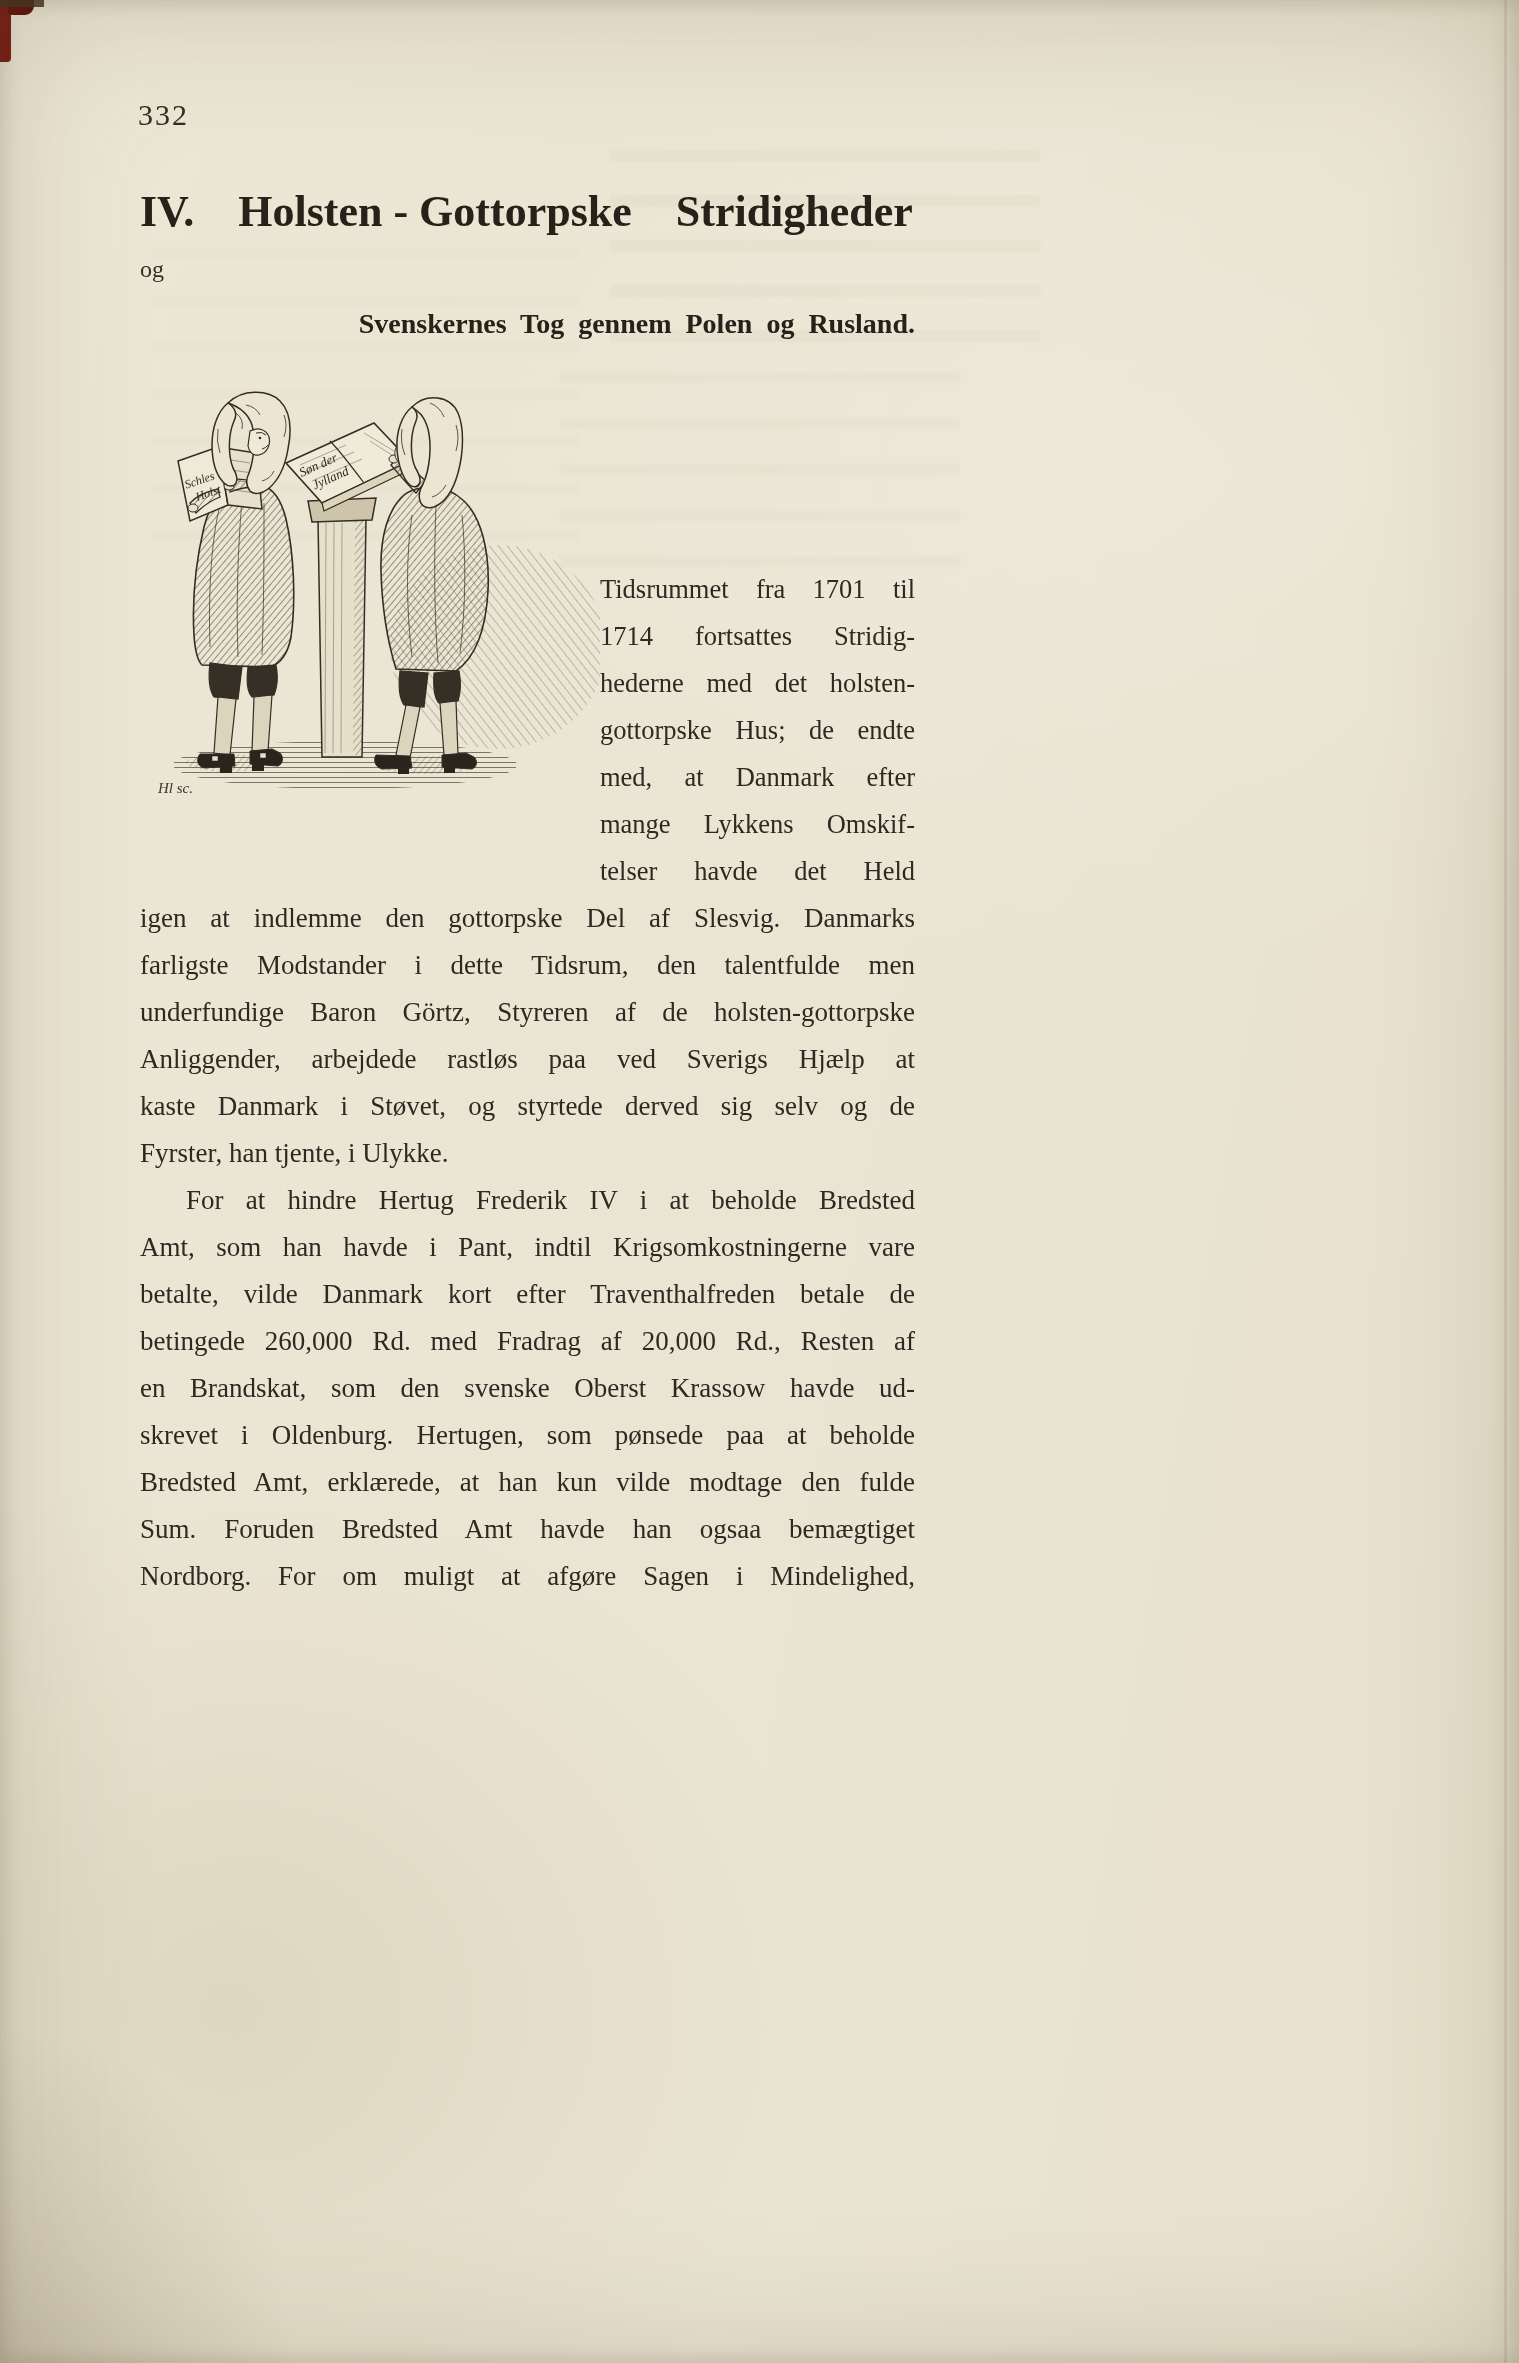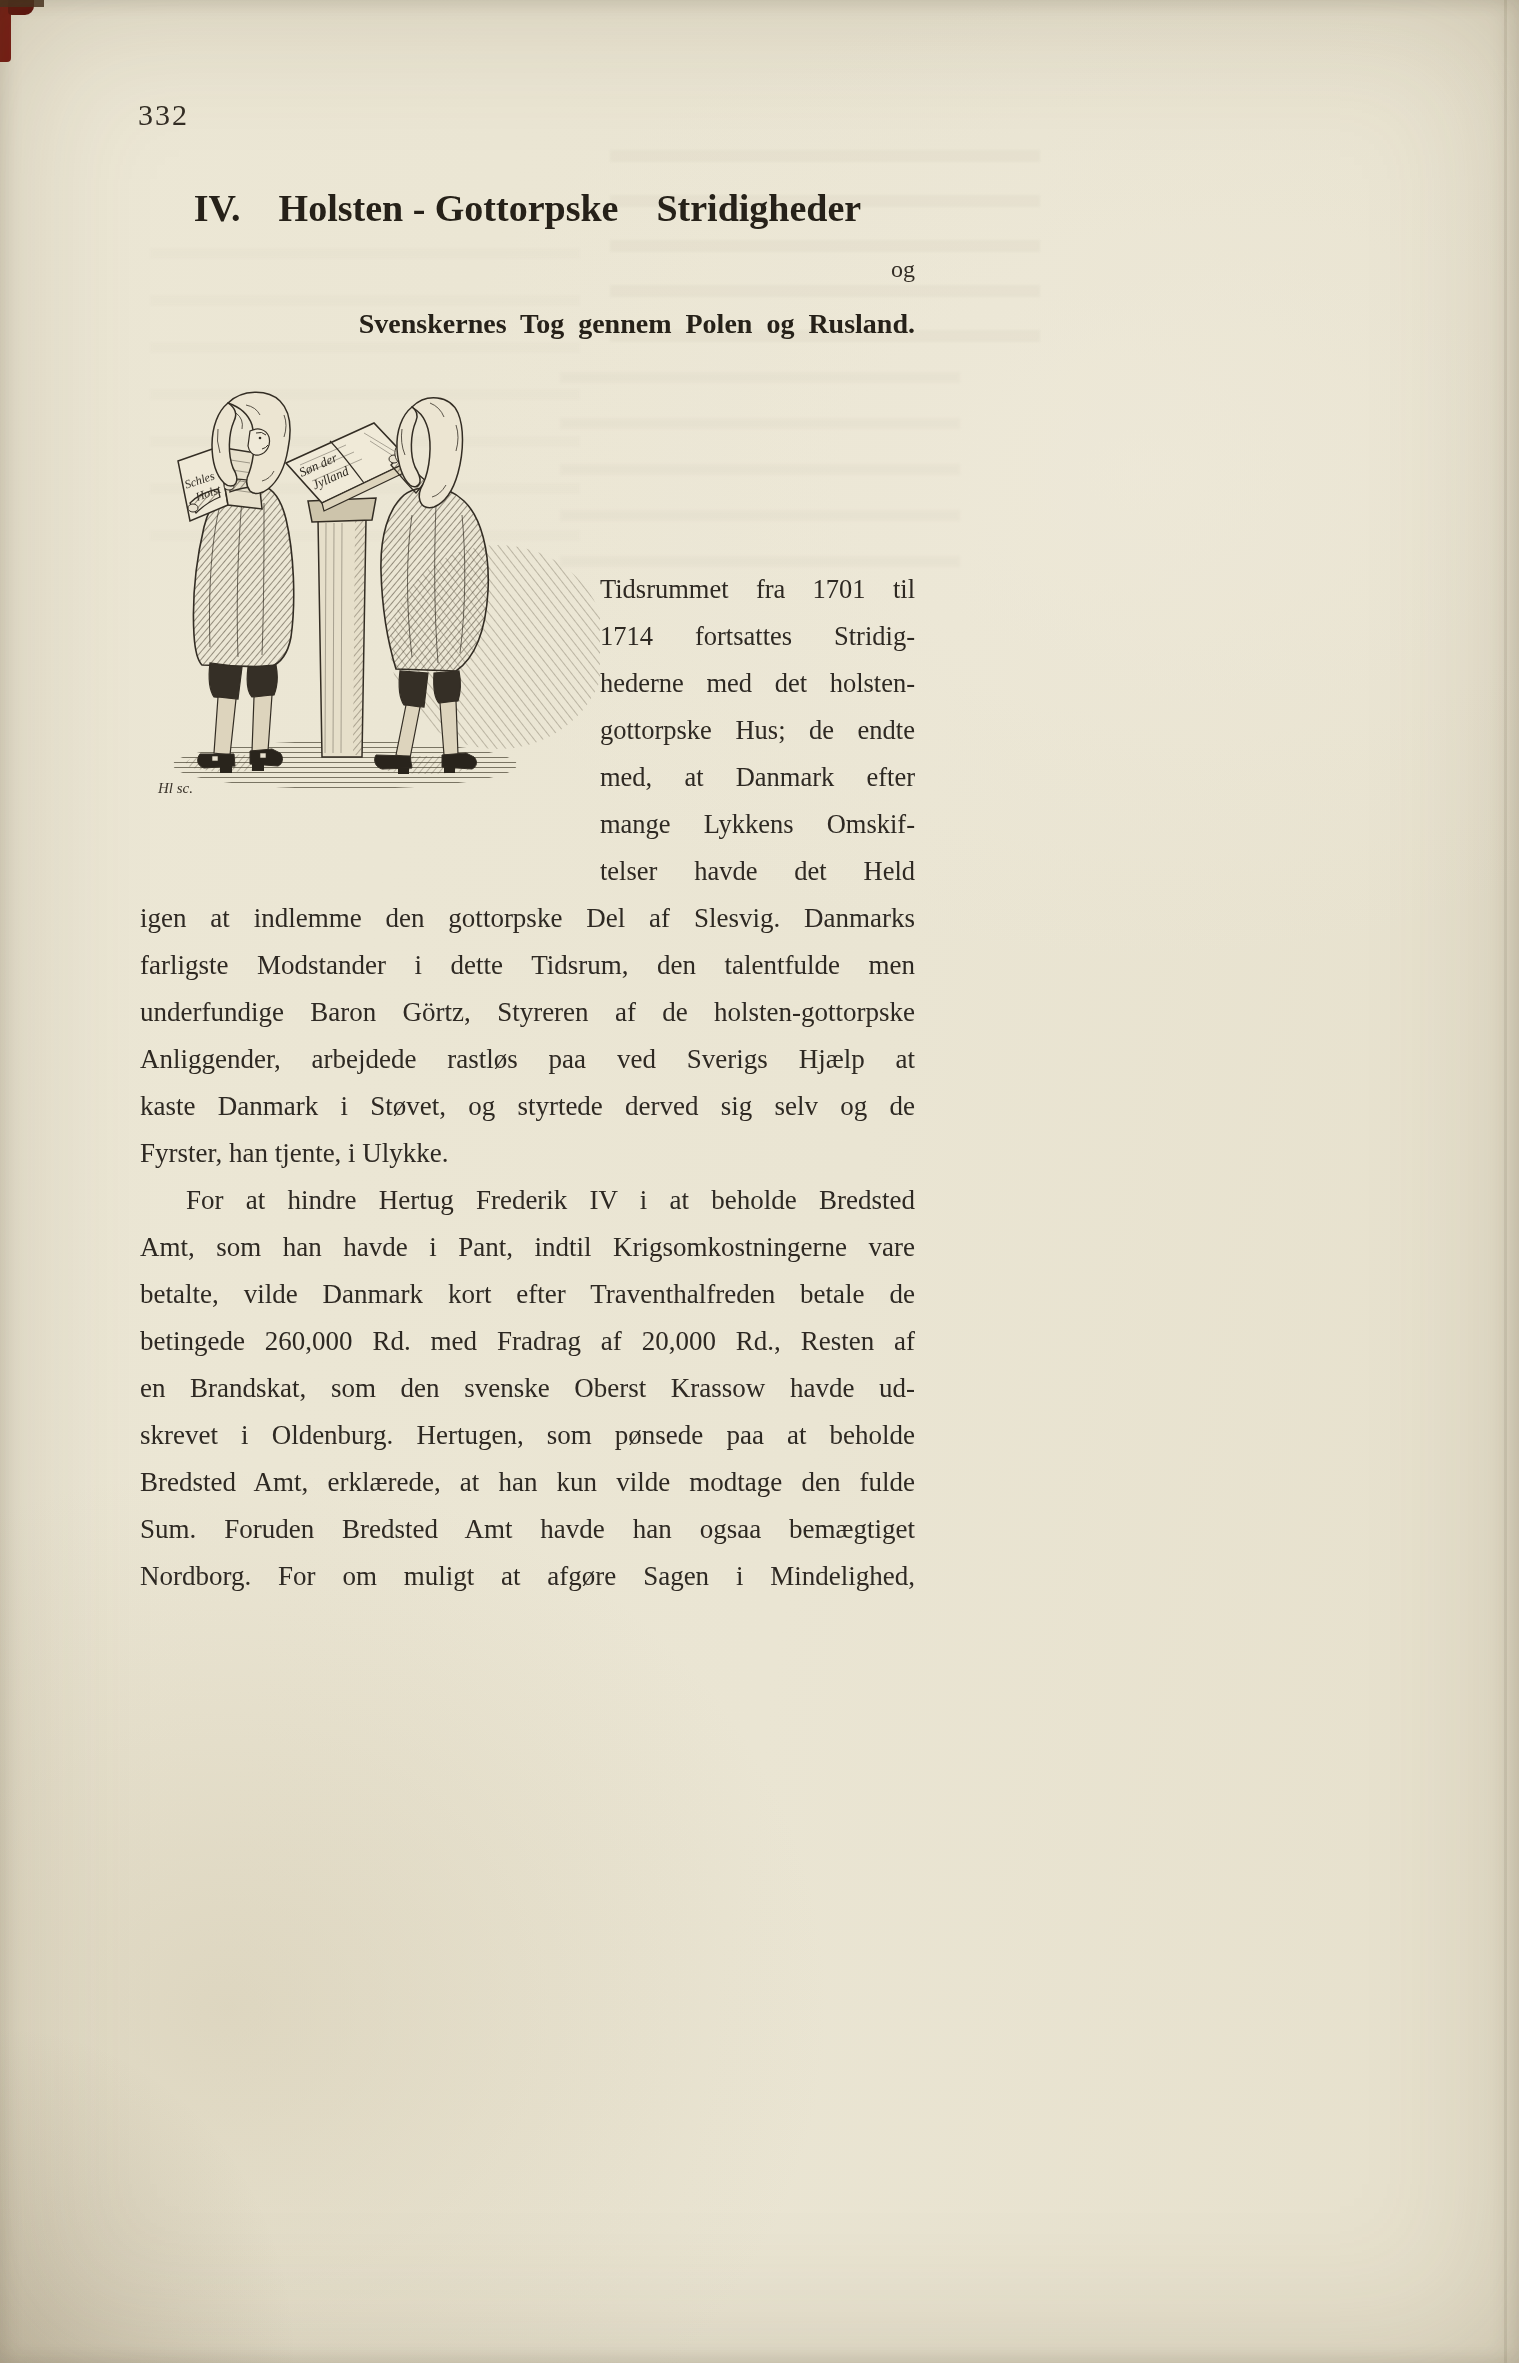--- a/index.html
+++ b/index.html
@@ -32,24 +32,24 @@
   .ghost-a { left:610px; top:150px; width:430px; height:220px; opacity:.55;
     background:repeating-linear-gradient(180deg, rgba(125,113,90,0.09) 0 12px, rgba(0,0,0,0) 12px 45px); }
   .ghost-b { left:560px; top:372px; width:400px; height:200px; opacity:.5;
     background:repeating-linear-gradient(180deg, rgba(125,113,90,0.08) 0 11px, rgba(0,0,0,0) 11px 46px); }
   .ghost-c { left:150px; top:248px; width:430px; height:320px; opacity:.4;
     background:repeating-linear-gradient(180deg, rgba(125,113,90,0.06) 0 11px, rgba(0,0,0,0) 11px 47px); }
 
   .page-number { position:absolute; left:138px; top:98px; font-size:30px; letter-spacing:2px; color:#332d25; }
 
   .chapter-heading {
-    position:absolute; left:140px; top:186px; width:775px; text-align:center;
-    font-size:38px; font-weight:bold; color:#262119; white-space:pre-wrap;
-  }
-  .heading-connector { position:absolute; left:140px; top:256px; width:775px; text-align:right; font-size:24px; color:#332d25; }
+    position:absolute; left:140px; top:186px; width:775px; text-align:left;
+    font-size:44px; font-weight:bold; color:#262119; white-space:pre-wrap;
+  }
+  .heading-connector { position:absolute; left:140px; top:256px; width:775px; text-align:left; font-size:24px; color:#332d25; }
   .section-subtitle {
     position:absolute; left:140px; top:308px; width:775px; text-align:right;
     font-size:28px; font-weight:bold; word-spacing:7px; color:#262119;
   }
 
   .illustration { position:absolute; left:150px; top:385px; }
 
   .wrapped-col { position:absolute; left:600px; top:566px; width:315px; font-size:26.5px; color:#2e2923; }
   .body-col    { position:absolute; left:140px; top:895px; width:775px; font-size:27px;  color:#2e2923; }
 

